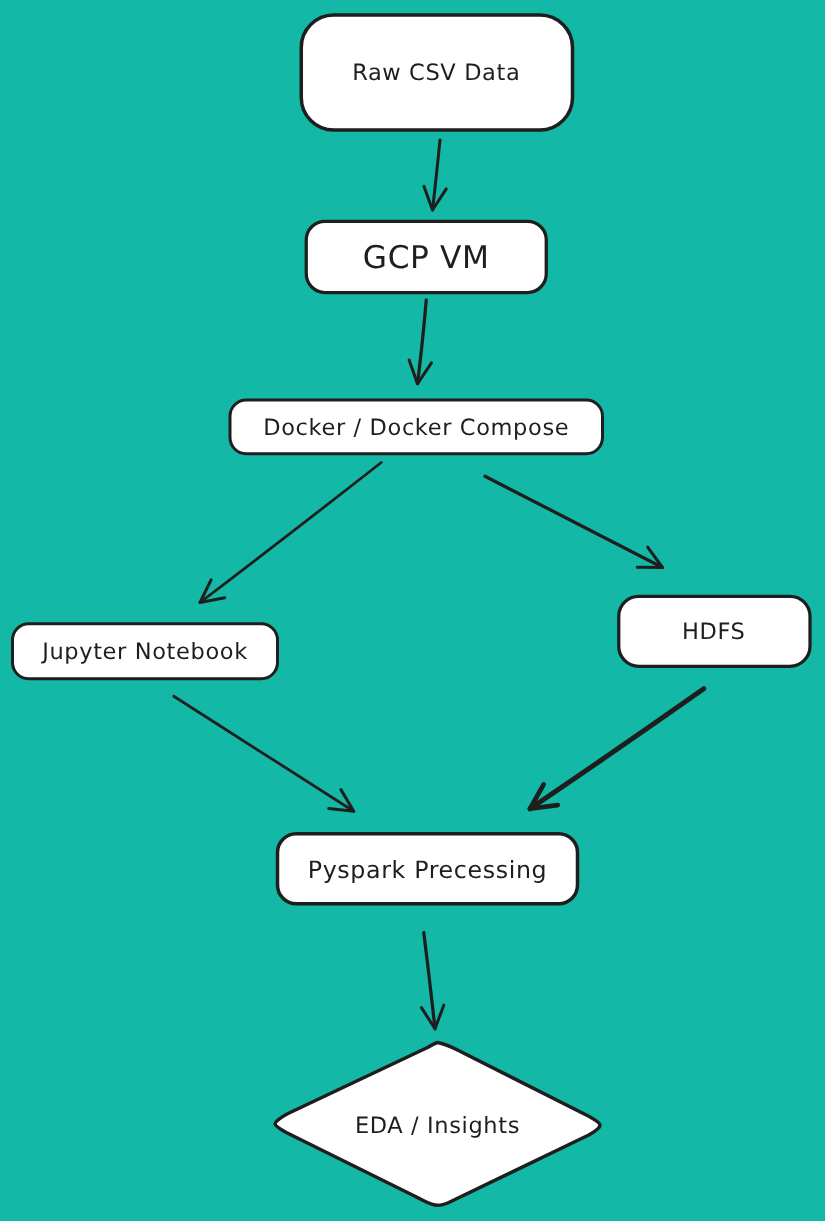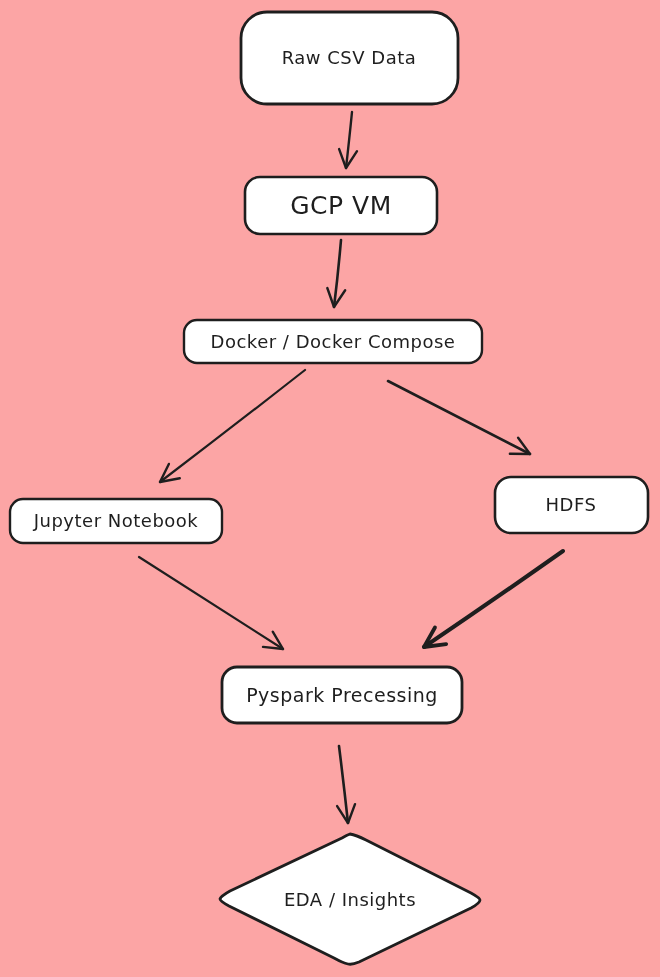--- a/index.html
+++ b/index.html
@@ -4,21 +4,21 @@
 <style>
   html, body {
     margin: 0;
     padding: 0;
     background: #ffffff;
   }
   .canvas-wrap {
     position: relative;
     width: 660px;
     height: 977px;
-    background: #fca5a5;
+    background: #14b8a6;
     overflow: hidden;
     font-family: "DejaVu Sans", "Liberation Sans", sans-serif;
   }
   svg.flowchart {
     display: block;
     width: 660px;
     height: 977px;
   }
   .node-box {
     fill: #ffffff;

